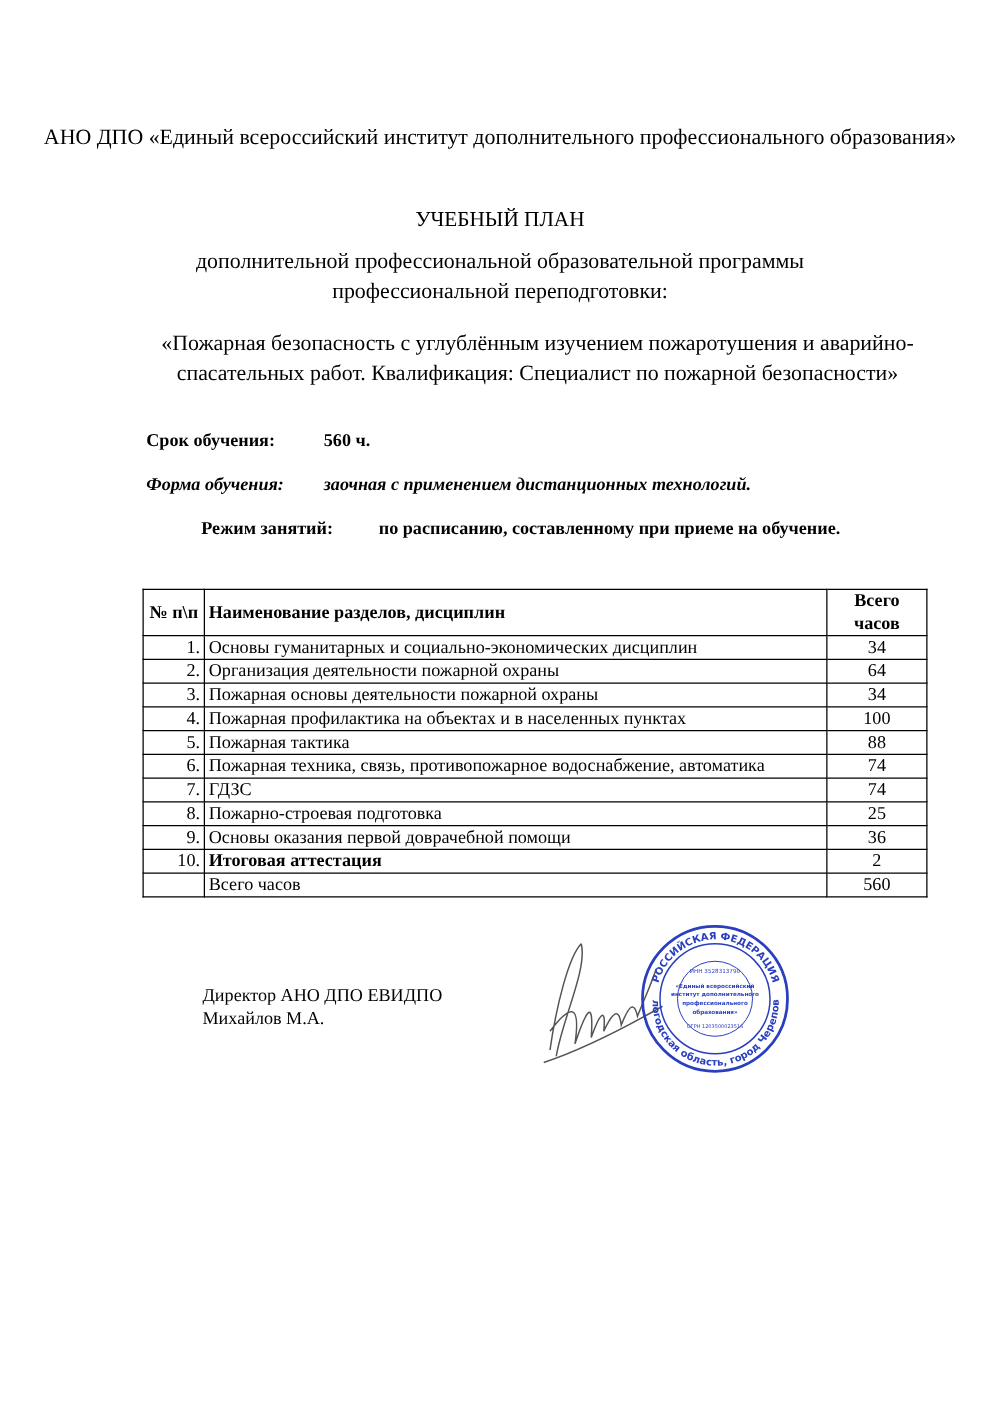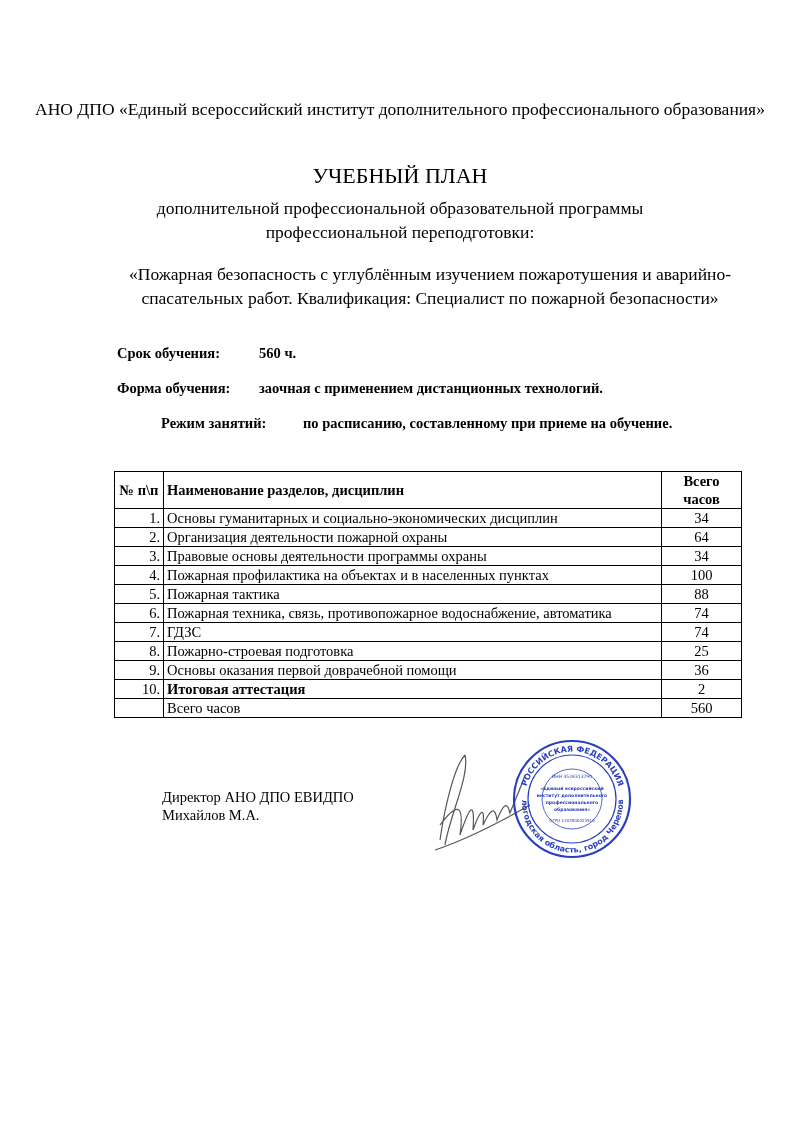--- a/index.html
+++ b/index.html
@@ -1,25 +1,25 @@
 <!DOCTYPE html>
 <html><head>
 <meta charset="utf-8">
 <style>
   html, body { margin: 0; padding: 0; background: #ffffff; }
   body { width: 800px; height: 1130px; position: relative; overflow: hidden;
          font-family: "Liberation Serif", serif; color: #000; }
   .center { position: absolute; left: 0; width: 800px; text-align: center; font-weight: normal; }
   .org { top: 97px; font-size: 17.5px; line-height: 24px; }
-  .plan-title { top: 164px; font-size: 22px; line-height: 24px; }
+  .plan-title { top: 164px; font-size: 17px; line-height: 24px; }
   .subtitle { top: 196px; font-size: 17.5px; line-height: 24px; }
   .program { top: 262px; left: 100px; width: 660px; font-size: 17.5px; line-height: 24px; text-align: center; }
   .info { position: absolute; left: 117px; font-weight: bold; font-size: 14.5px; }
   .info .lbl { display: inline-block; width: 142px; }
-  .info1 { top: 345px; } .info2 { top: 380px; } .info3 { top: 415px; margin-left: 44px; }
+  .info1 { top: 345px; } .info2 { top: 380px; font-style: italic; } .info3 { top: 415px; margin-left: 44px; }
   table { position: absolute; left: 114px; top: 471px; border-collapse: collapse;
           font-size: 14.5px; }
   td, th { border: 1px solid #000; padding: 0 3px; height: 18px; line-height: 18px; }
   th { font-weight: bold; height: 36px; line-height: 18px; }
   .c1 { width: 42px; text-align: right; }
   .c2 { width: 491px; text-align: left; white-space: nowrap; }
   .c3 { width: 73px; text-align: center; }
   th.c1 { text-align: center; white-space: nowrap; }
   th.c2 { text-align: left; }
   .bold { font-weight: bold; }
@@ -63,21 +63,21 @@
         <td class="c2">Основы гуманитарных и социально-экономических дисциплин</td>
         <td class="c3">34</td>
       </tr>
       <tr>
         <td class="c1">2.</td>
         <td class="c2">Организация деятельности пожарной охраны</td>
         <td class="c3">64</td>
       </tr>
       <tr>
         <td class="c1">3.</td>
-        <td class="c2">Правовые основы деятельности программы охраны</td>
+        <td class="c2">Пожарная основы деятельности пожарной охраны</td>
         <td class="c3">34</td>
       </tr>
       <tr>
         <td class="c1">4.</td>
         <td class="c2">Пожарная профилактика на объектах и в населенных пунктах</td>
         <td class="c3">100</td>
       </tr>
       <tr>
         <td class="c1">5.</td>
         <td class="c2">Пожарная тактика</td>

